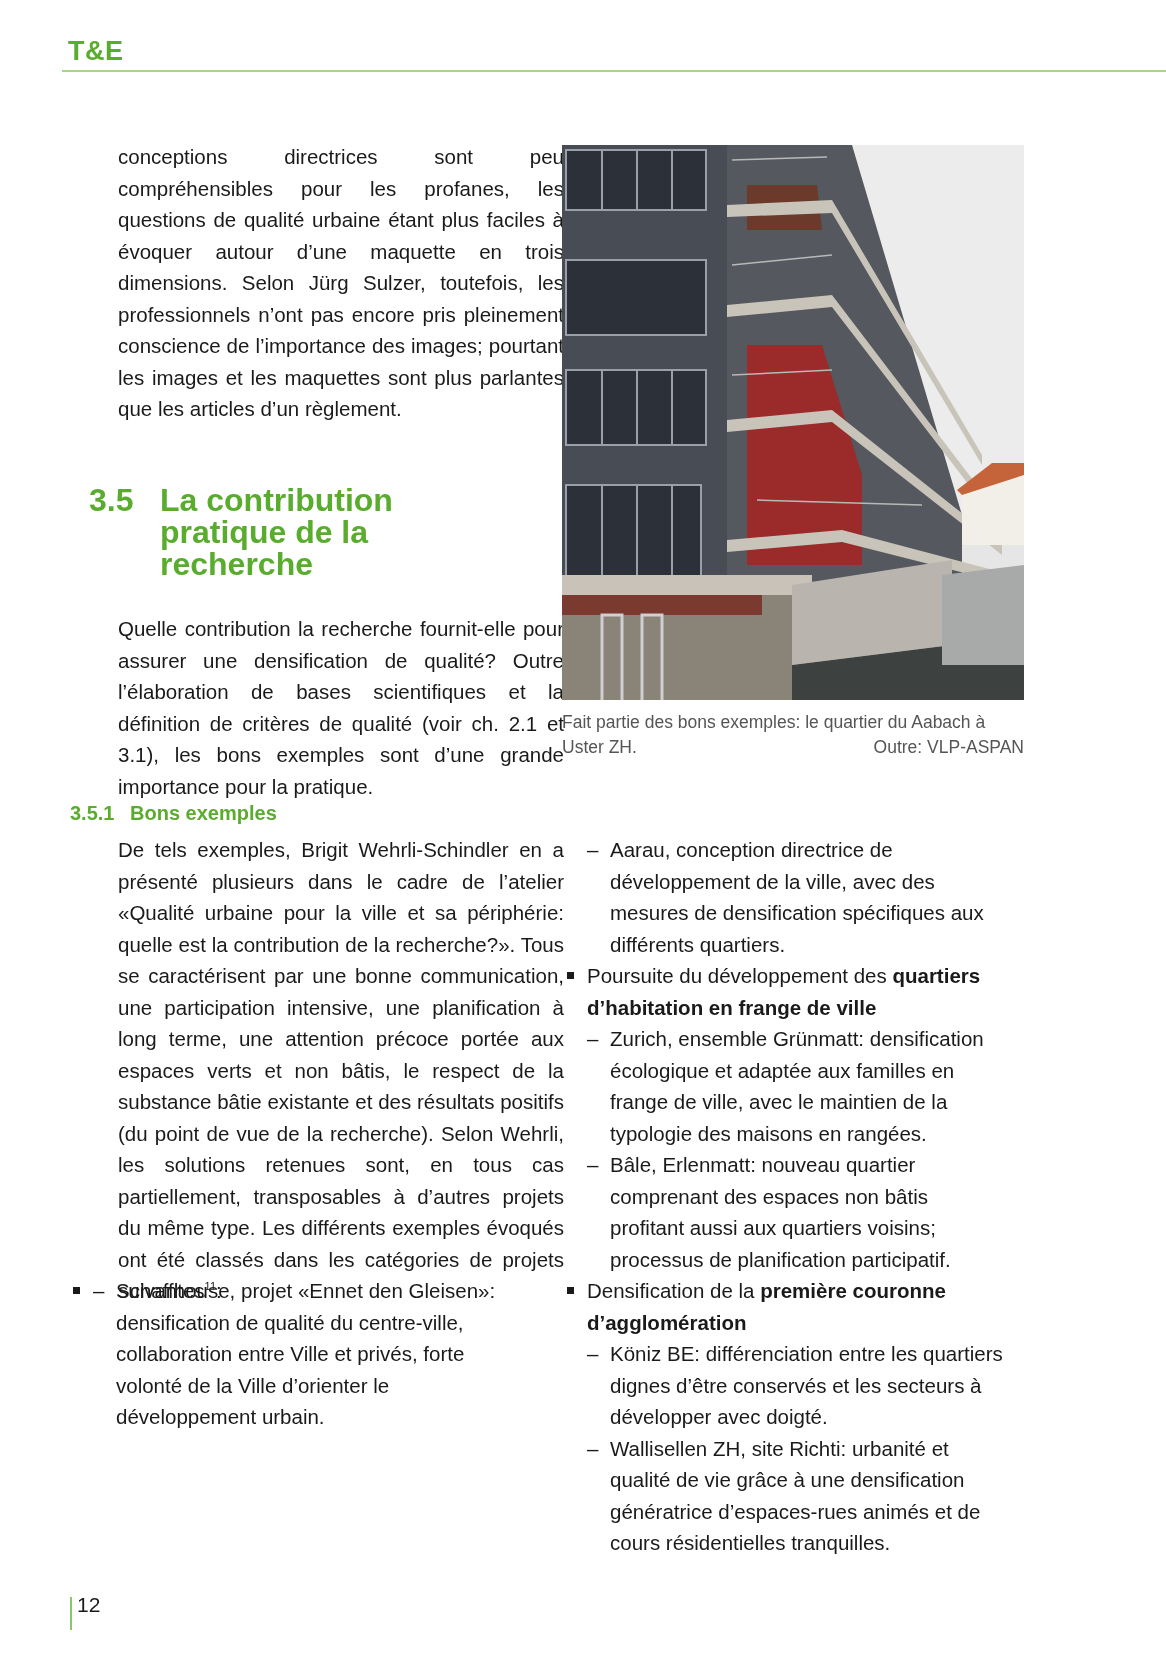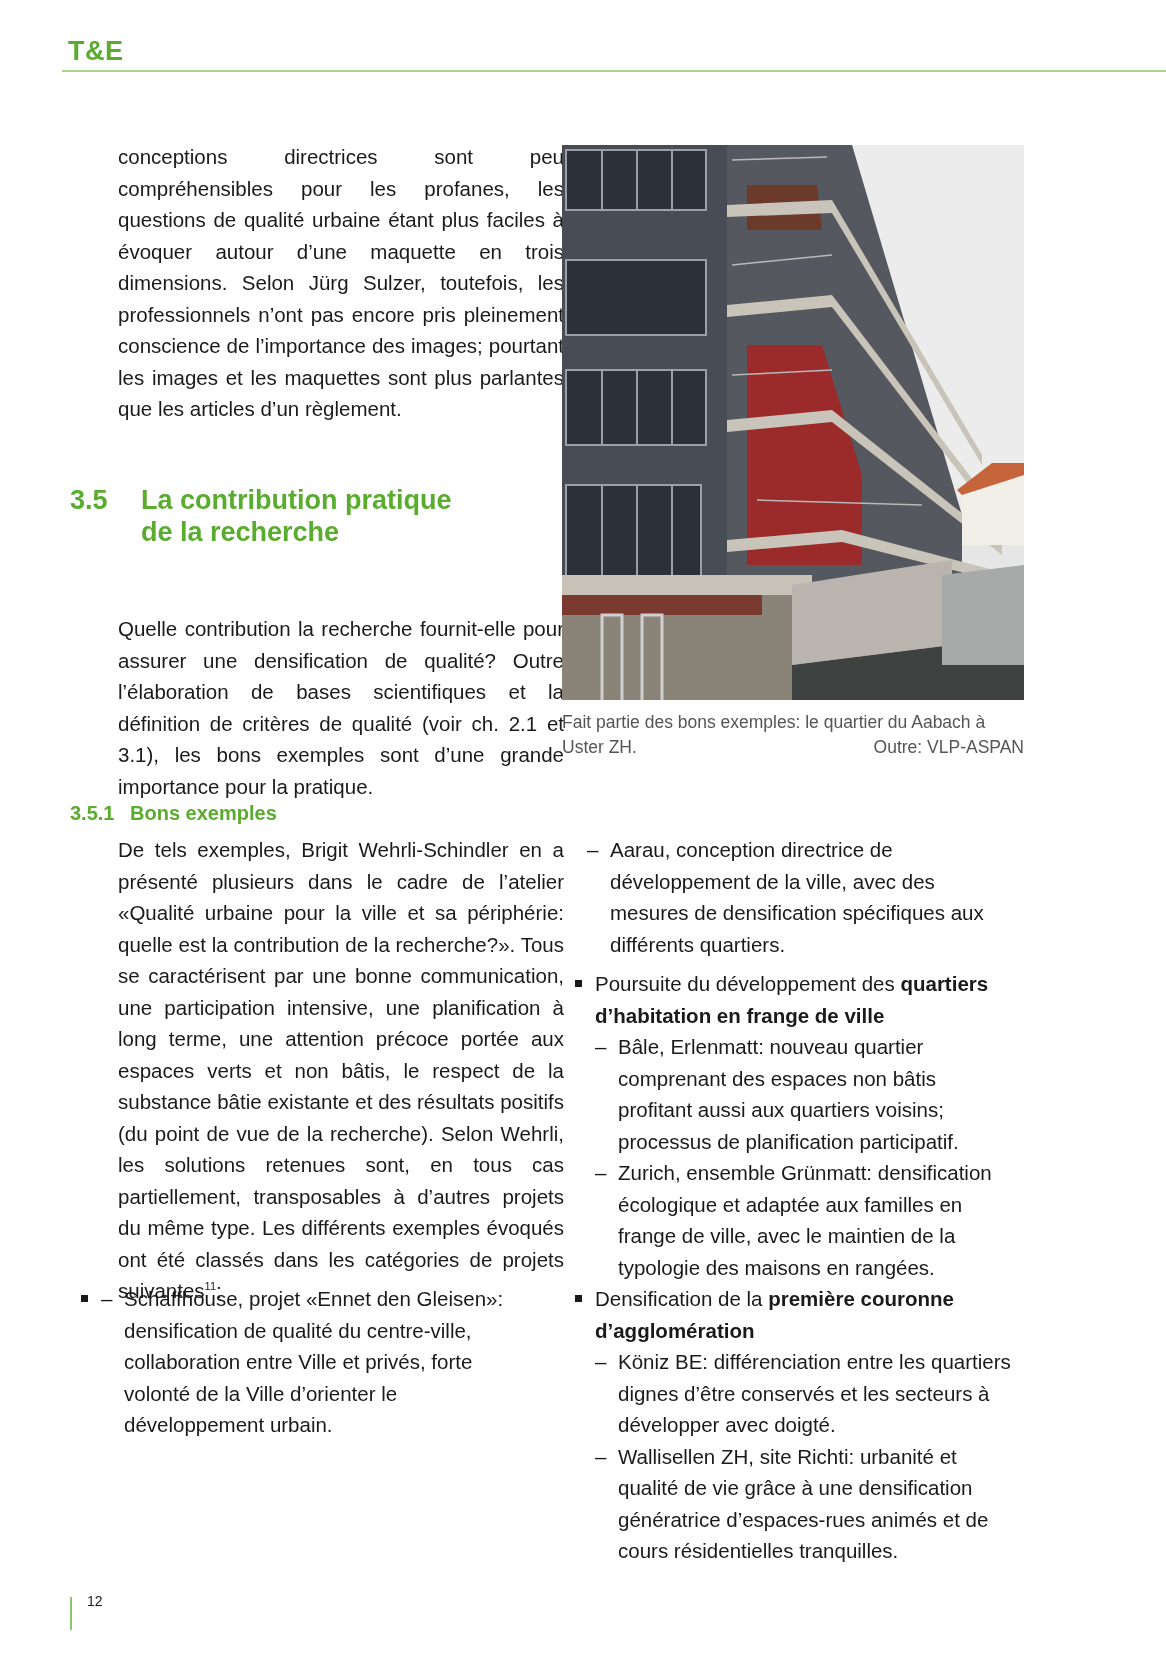--- a/index.html
+++ b/index.html
@@ -7,40 +7,40 @@
          font-family:"Liberation Sans", "DejaVu Sans", sans-serif; color:#1a1a1a; }
   .abs { position:absolute; }
   .header-title { left:68px; top:36px; font-size:27px; font-weight:bold; color:#5aac2e; letter-spacing:0.5px; }
   .header-rule { left:62px; top:70px; width:1104px; height:2px; background:#a8d38a; }
 
   .col { position:absolute; font-size:20.5px; line-height:31.5px; }
   .left { left:70px; width:446px; }
   .right { left:564px; width:460px; }
   .just { text-align:justify; text-align-last:left;margin-left:48px; }
 
-  .h2 { color:#5aac2e; font-weight:bold; font-size:27px; line-height:32px; display:flex; }
+  .h2 { color:#5aac2e; font-weight:bold; font-size:32px; line-height:32px; display:flex;margin-left:19px; }
   .h2 .num { width:71px; flex:none; }
   .h3 { color:#5aac2e; font-weight:bold; font-size:20px; line-height:30px; }
   .h3 .num { margin-right:10px; }
 
   .photo { left:562px; top:145px; width:462px; height:555px; overflow:hidden; background:#d9d9d9; }
   .caption { left:562px; top:710px; width:462px; font-size:17.5px; line-height:25px; color:#555; }
   .caption .credit { float:right; }
 
-  ul.bullets { list-style:none; margin:8px; padding:0; }
+  ul.bullets { list-style:none; margin:0; padding:0; }
   ul.bullets > li { position:relative; padding-left:23px; }
   ul.bullets > li::before { content:""; position:absolute; left:3px; top:12px; width:7px; height:7px; background:#1a1a1a; }
   ul.dashes { list-style:none; margin:0; padding:0; }
   ul.dashes > li { position:relative; padding-left:23px; }
   ul.dashes > li::before { content:"–"; position:absolute; left:0; top:0; }
   .bold { font-weight:bold; }
   sup { font-size:11px; line-height:0; vertical-align:super; }
 
   .pageno-bar { left:70px; top:1597px; width:2px; height:33px; background:#8cc56a; }
-  .pageno { left:87px; top:1593px; font-size:14px; color:#1a1a1a; }
+  .pageno { left:77px; top:1593px; font-size:21px; color:#1a1a1a; }
 </style>
 </head>
 <body>
 
 <div class="abs header-title">T&amp;E</div>
 <div class="abs header-rule"></div>
 
 <div class="col left just" style="top:141px;">conceptions directrices sont peu compréhensibles pour les profanes, les questions de qualité urbaine étant plus faciles à évoquer autour d’une maquette en trois dimensions. Selon Jürg Sulzer, toutefois, les professionnels n’ont pas encore pris pleinement conscience de l’importance des images; pourtant les images et les maquettes sont plus parlantes que les articles d’un règlement.</div>
 
 <div class="col left" style="top:484px;">
@@ -142,22 +142,22 @@
 </div>
 
 <div class="col right" style="top:834px;">
   <ul class="dashes" style="margin-left:23px;">
     <li style="width:380px;">Aarau, conception directrice de développement de la ville, avec des mesures de densification spécifiques aux différents quartiers.</li>
   </ul>
   <ul class="bullets">
     <li>
       <span>Poursuite du développement des </span><span class="bold">quartiers d’habitation en frange de ville</span>
       <ul class="dashes">
+        <li style="width:395px;">Zurich, ensemble Grünmatt: densification écologique et adaptée aux familles en frange de ville, avec le maintien de la typologie des maisons en rangées.</li>
         <li style="width:385px;">Bâle, Erlenmatt: nouveau quartier comprenant des espaces non bâtis profitant aussi aux quartiers voisins; processus de planification participatif.</li>
-        <li style="width:395px;">Zurich, ensemble Grünmatt: densification écologique et adaptée aux familles en frange de ville, avec le maintien de la typologie des maisons en rangées.</li>
       </ul>
     </li>
     <li>
       <span>Densification de la </span><span class="bold">première couronne d’agglomération</span>
       <ul class="dashes">
         <li style="width:410px;">Köniz BE: différenciation entre les quartiers dignes d’être conservés et les secteurs à développer avec doigté.</li>
         <li style="width:395px;">Wallisellen ZH, site Richti: urbanité et qualité de vie grâce à une densification génératrice d’espaces-rues animés et de cours résidentielles tranquilles.</li>
       </ul>
     </li>
   </ul>

